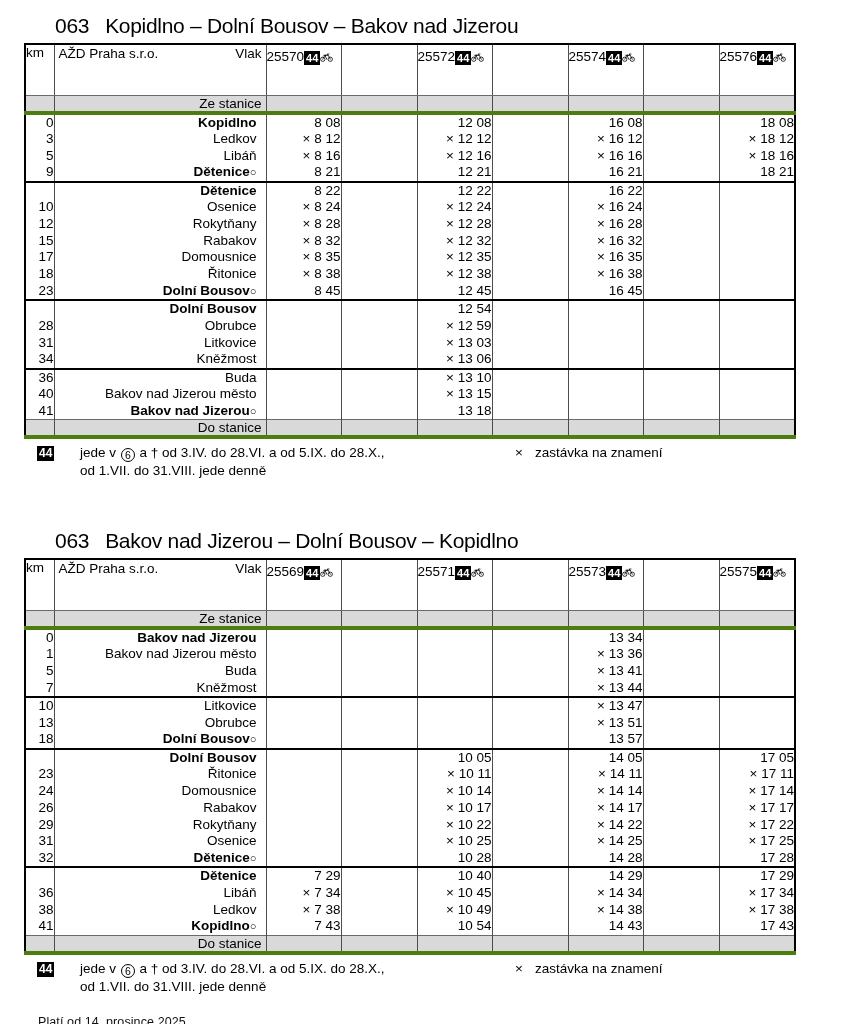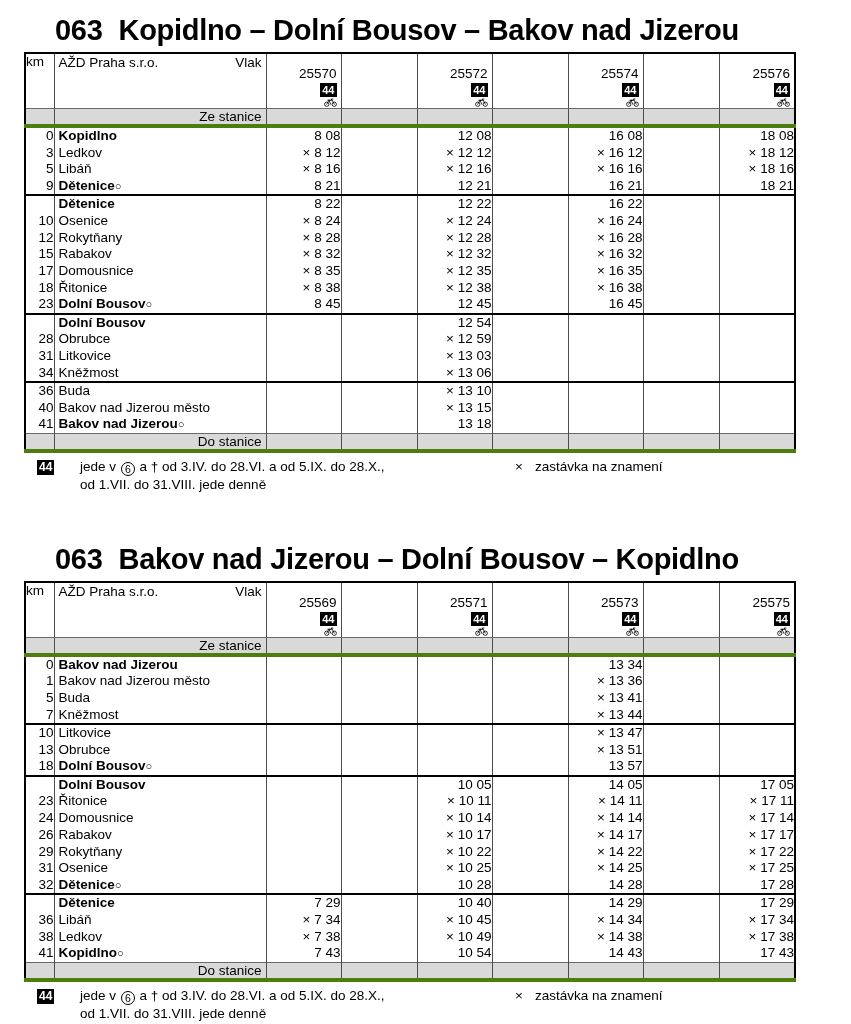--- a/index.html
+++ b/index.html
@@ -5,61 +5,61 @@
   * { margin:0; padding:0; box-sizing:border-box; }
   html,body { background:#fff; }
   body {
     width:851px; height:1024px;
     font-family:"Liberation Sans","DejaVu Sans",sans-serif;
     color:#000; position:relative; overflow:hidden;
   }
   .page { padding-top:14px; }
 
   h1.title {
-    font-size:29px; font-weight:bold; margin:0 0 5px 55px;
+    font-size:21px; font-weight:normal; margin:0 0 5px 55px;
     letter-spacing:-0.3px; white-space:nowrap;
   }
   h1.title .line-no { margin-right:16px; }
 
   table.grid {
     table-layout:fixed; border-collapse:collapse;
     width:770px; margin-left:24px;
     font-size:13.5px;
     border:2px solid #000;
     border-bottom-width:3px;
   }
   table.grid td {
     padding:0; vertical-align:top; overflow:hidden; white-space:pre;
     border-left:1px solid #4d4d4d;
   }
   table.grid td:first-child { border-left:none; }
 
   tr.header td { height:51px; border-bottom:1px solid #6a6a6a; }
   td.kmh { padding:1px 2px 0 3px; }
   .sh { display:flex; justify-content:space-between; padding:1px 4px 0 4px;gap:16px; }
-  .th-stack { display:flex; flex-direction:column; align-items:flex-end; padding:12px 4px 0 0; }
+  .th-stack { display:flex; flex-direction:row; align-items:center; padding:4px 4px 0 0; }
   .th-stack .tnum { line-height:16px; }
   .badge44 {
     display:inline-block; background:#000; color:#fff;
     font-weight:bold; font-size:11px; line-height:12px;
     padding:1px 2px 1px 2px; margin-top:1px;
   }
   .bike-wrap { margin-top:1px; line-height:10px; }
 
   tr.band td {
     background:#d9d9d9; height:16px; line-height:15px;
     border-top:1px solid #6a6a6a; border-bottom:4px solid #4d7c0f;
   }
   tr.band td.station { text-align:right; padding-right:4px; }
 
   tr.datarow td { height:16.7px; line-height:16.5px; }
   tr.grp td { border-top:2px solid #000; }
 
   td.km { text-align:right; padding-right:3px; }
-  td.station .st { display:flex; justify-content:flex-start; padding:0 9px 0 4px; }
+  td.station .st { display:flex; justify-content:flex-end; padding:0 9px 0 4px; }
   td.station .circ-o { font-size:11px; line-height:16.5px; }
   .bold { font-weight:bold; }
   td.time { text-align:right; padding-right:5px; }
 
   .footnote {
     position:relative; width:770px; margin:5px 0 0 36px;
     font-size:13.5px; line-height:17px;
   }
   .footnote .badge44 { position:absolute; left:1px; top:1px; font-size:12px; line-height:13px; }
   .fn-text { margin-left:44px; }

